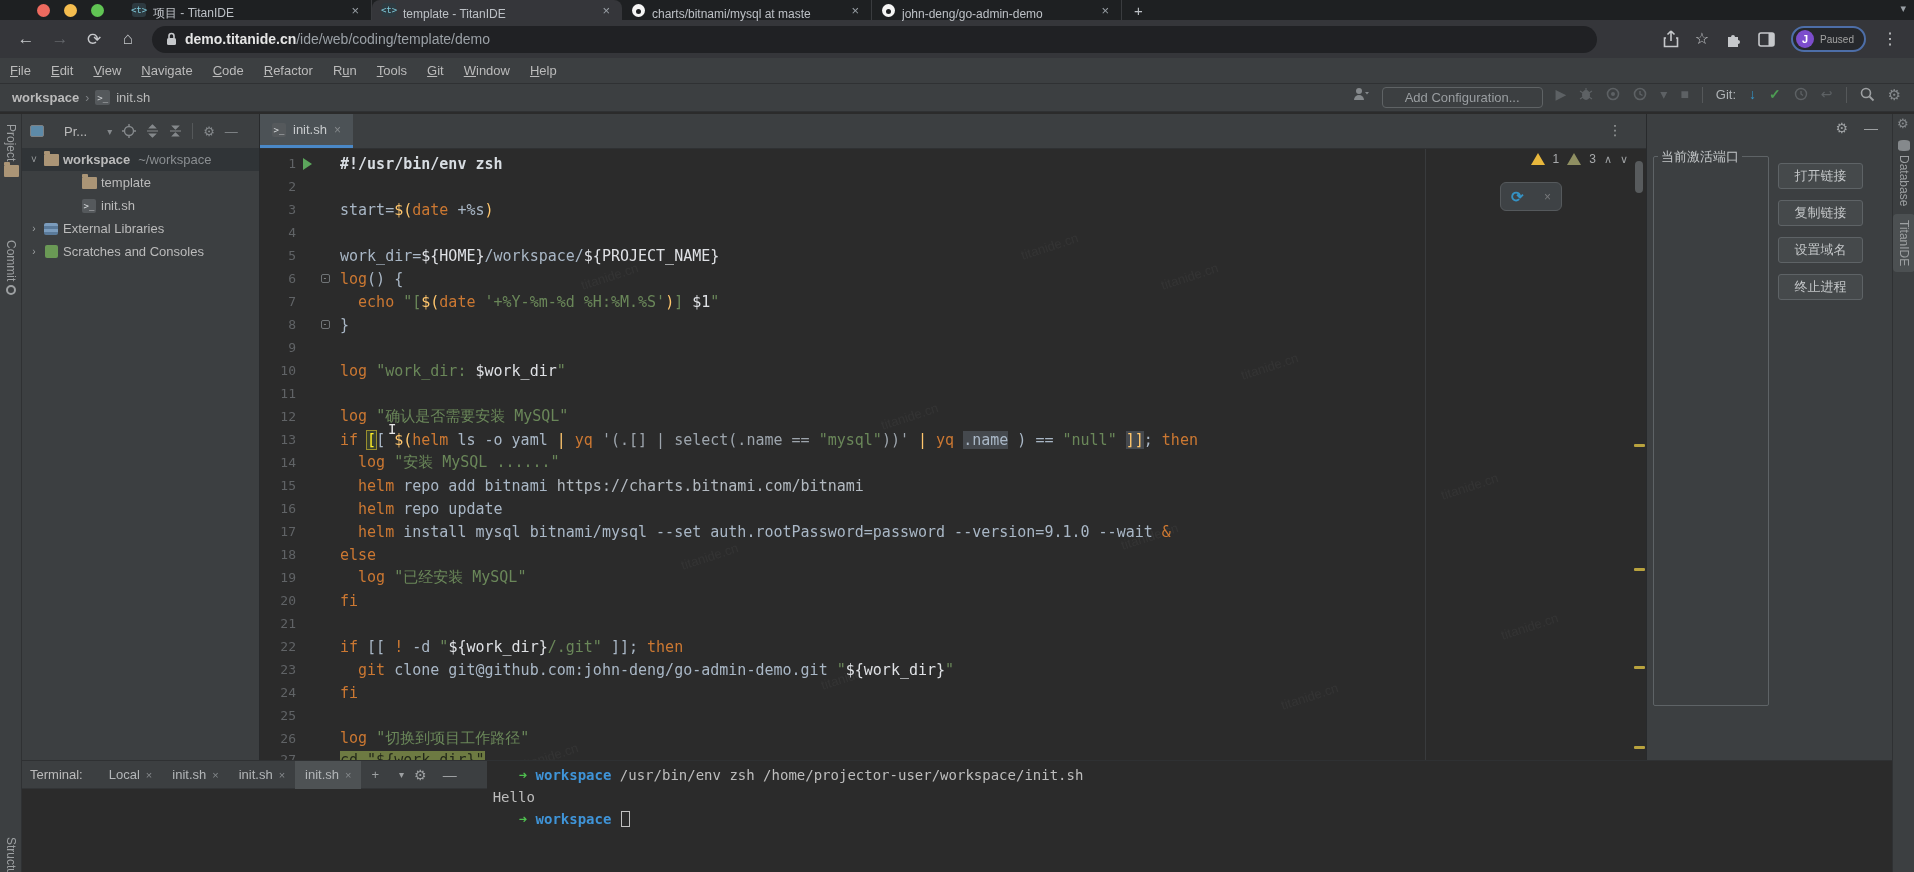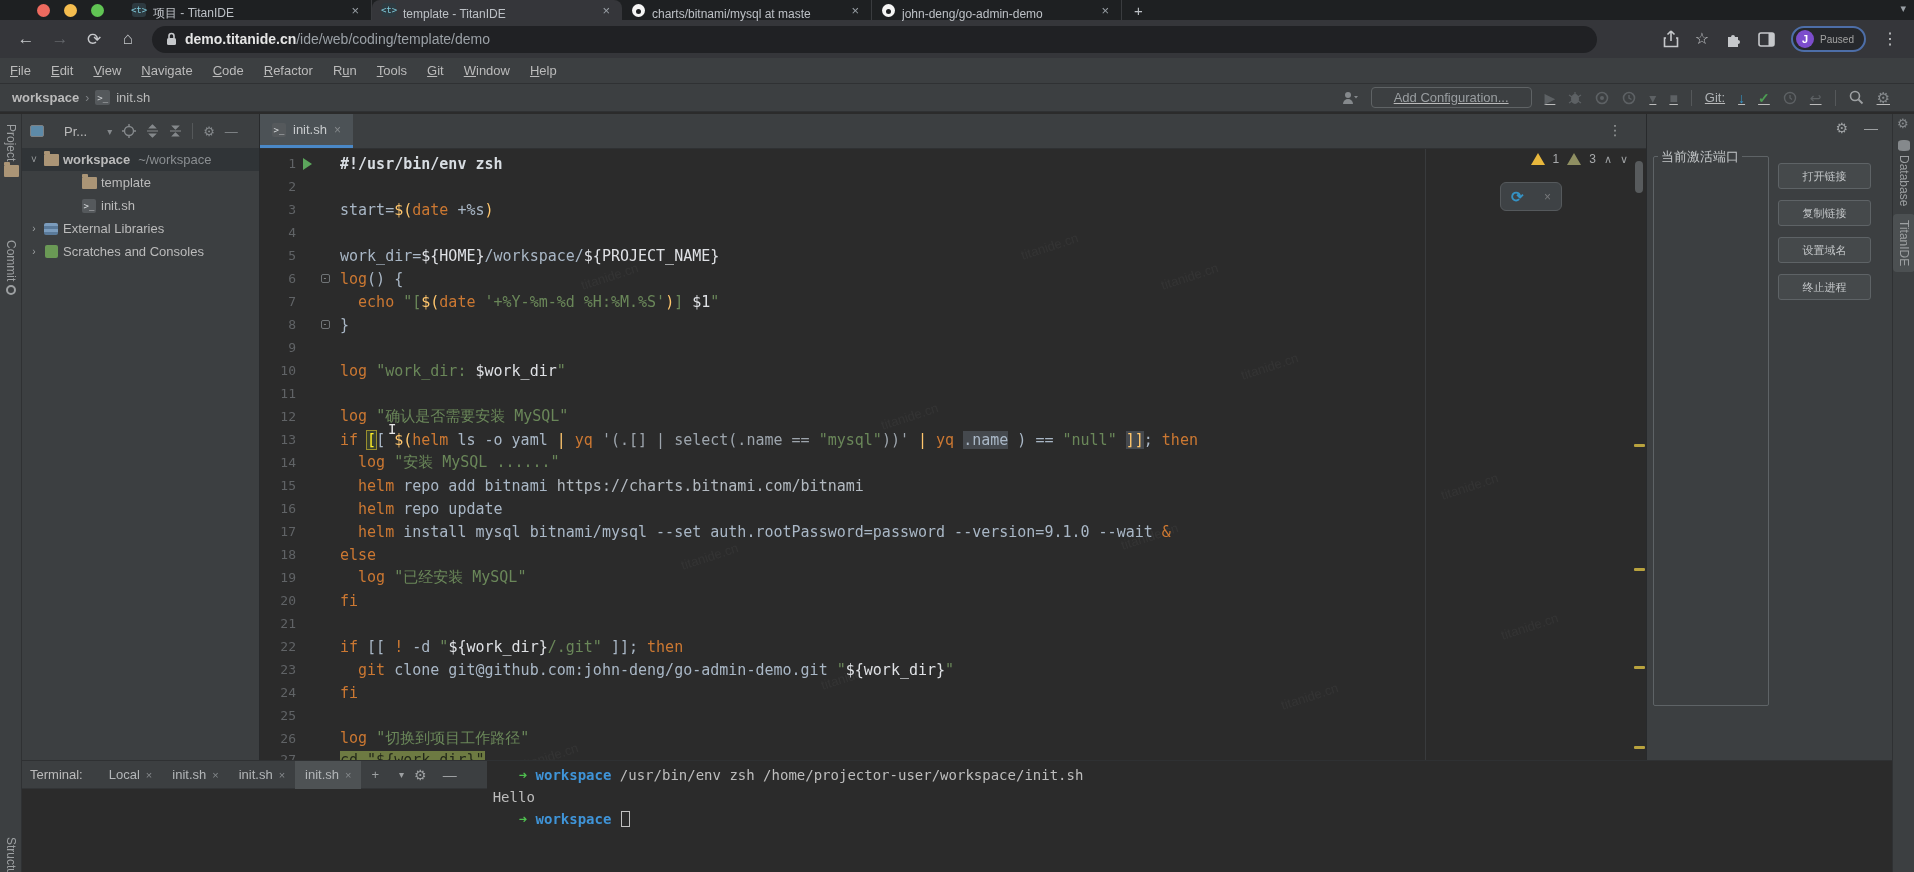--- a/index.html
+++ b/index.html
@@ -43,21 +43,21 @@
   
   .menubar { height:26px; background:#3c3f41; border-bottom:1px solid #2f3133; display:flex; align-items:center; }
   .menu-item { padding:0 10px; font-size:13px; color:#bbbbbb; }
   .menu-item u { text-decoration:underline; }
   .ide-toolbar { height:28px; background:#3c3f41; border-bottom:1px solid #2f3133; display:flex; align-items:center; font-size:13px; }
   .crumbs { display:flex; align-items:center; gap:6px; padding-left:12px; }
   .crumb-b { font-weight:bold; color:#bbbbbb; }
   .crumb-sep { color:#7f8386; font-size:12px; }
   .file-chip { width:15px; height:15px; border-radius:2px; background:#55595c; color:#cfd2d4; font-size:9px;
                display:flex; align-items:center; justify-content:center; font-family:"DejaVu Sans Mono",monospace; }
-  .tb-right { margin-left:auto; display:flex; align-items:center; gap:13px; padding-right:24px;text-decoration:underline; }
+  .tb-right { margin-left:auto; display:flex; align-items:flex-start; gap:13px; padding-right:13px; }
   .tb-ic { color:#85898c; font-size:14px; line-height:1; }
   .tb-ic.dim { color:#5d6164; }
   .add-config { border:1px solid #5f6365; border-radius:4px; color:#9a9ea1; padding:2px 22px; font-size:13px; background:transparent; }
   .tb-div { width:1px; height:16px; background:#55585a; }
   .git-label { color:#afb3b6; }
 
   
   .workbench { position:absolute; top:114px; bottom:0; left:0; right:0; display:flex; }
   .stripe { width:22px; background:#3c3f41; position:relative; overflow:hidden; }
   .stripe.left { border-right:1px solid #2f3133; }
@@ -127,22 +127,22 @@
   .thumb { position:absolute; right:3px; top:12px; width:8px; height:32px; background:#585b5d; border-radius:4px; }
   .etick { position:absolute; right:1px; width:11px; height:3px; background:#b8a23e; border-radius:1px; }
   .ibeam { position:absolute; left:128px; top:272px; width:9px; height:16px; color:#e8e8e8; font-size:14px; font-family:"DejaVu Sans Mono",monospace; }
 
   
   .tpanel { width:246px; background:#3c3f41; border-left:1px solid #282a2c; position:relative; font-size:13px; }
   .tp-head { position:absolute; top:6px; right:14px; display:flex; gap:16px; color:#9da0a2; font-size:14px; }
   .portbox { position:absolute; left:6px; top:42px; width:116px; height:550px; border:1px solid #5e6366; border-radius:2px; }
   .portbox legend, .portbox .legend { position:absolute; top:-9px; left:4px; background:#3c3f41; padding:0 3px; color:#c3c6c8; font-size:13px; white-space:nowrap; }
   .tp-buttons { position:absolute; left:131px; top:49px; display:flex; flex-direction:column; gap:11px; }
-  .tp-btn { width:93px; height:26px; background:#45494b; border:1px solid #5e6366; border-radius:3px;
-            color:#c3c6c8; font-size:11px; display:flex; align-items:center; justify-content:center; }
+  .tp-btn { width:85px; height:26px; background:#45494b; border:1px solid #5e6366; border-radius:3px;
+            color:#c3c6c8; font-size:13px; display:flex; align-items:center; justify-content:center; }
 
   
   .terminal { height:112px; background:#2b2b2b; border-top:1px solid #2f3133; display:flex; flex-direction:row; }
   .ttabs { height:28px; background:#3c3f41; border-bottom:1px solid #323436; display:flex; align-items:center; padding-left:8px; font-size:13px; }
   .tlabel-term { color:#bbbbbb; margin-right:16px; }
   .ttab { height:28px; display:flex; align-items:center; gap:6px; padding:0 10px; color:#b3b6b8; }
   .ttab.active { background:#4e5254; }
   .ttab .x { color:#85898c; font-size:11px; }
   .ttool { padding:0 10px; color:#9da0a2; font-size:13px; }
   .t-right { margin-left:auto; display:flex; gap:16px; padding-right:30px; color:#9da0a2; font-size:14px; }

